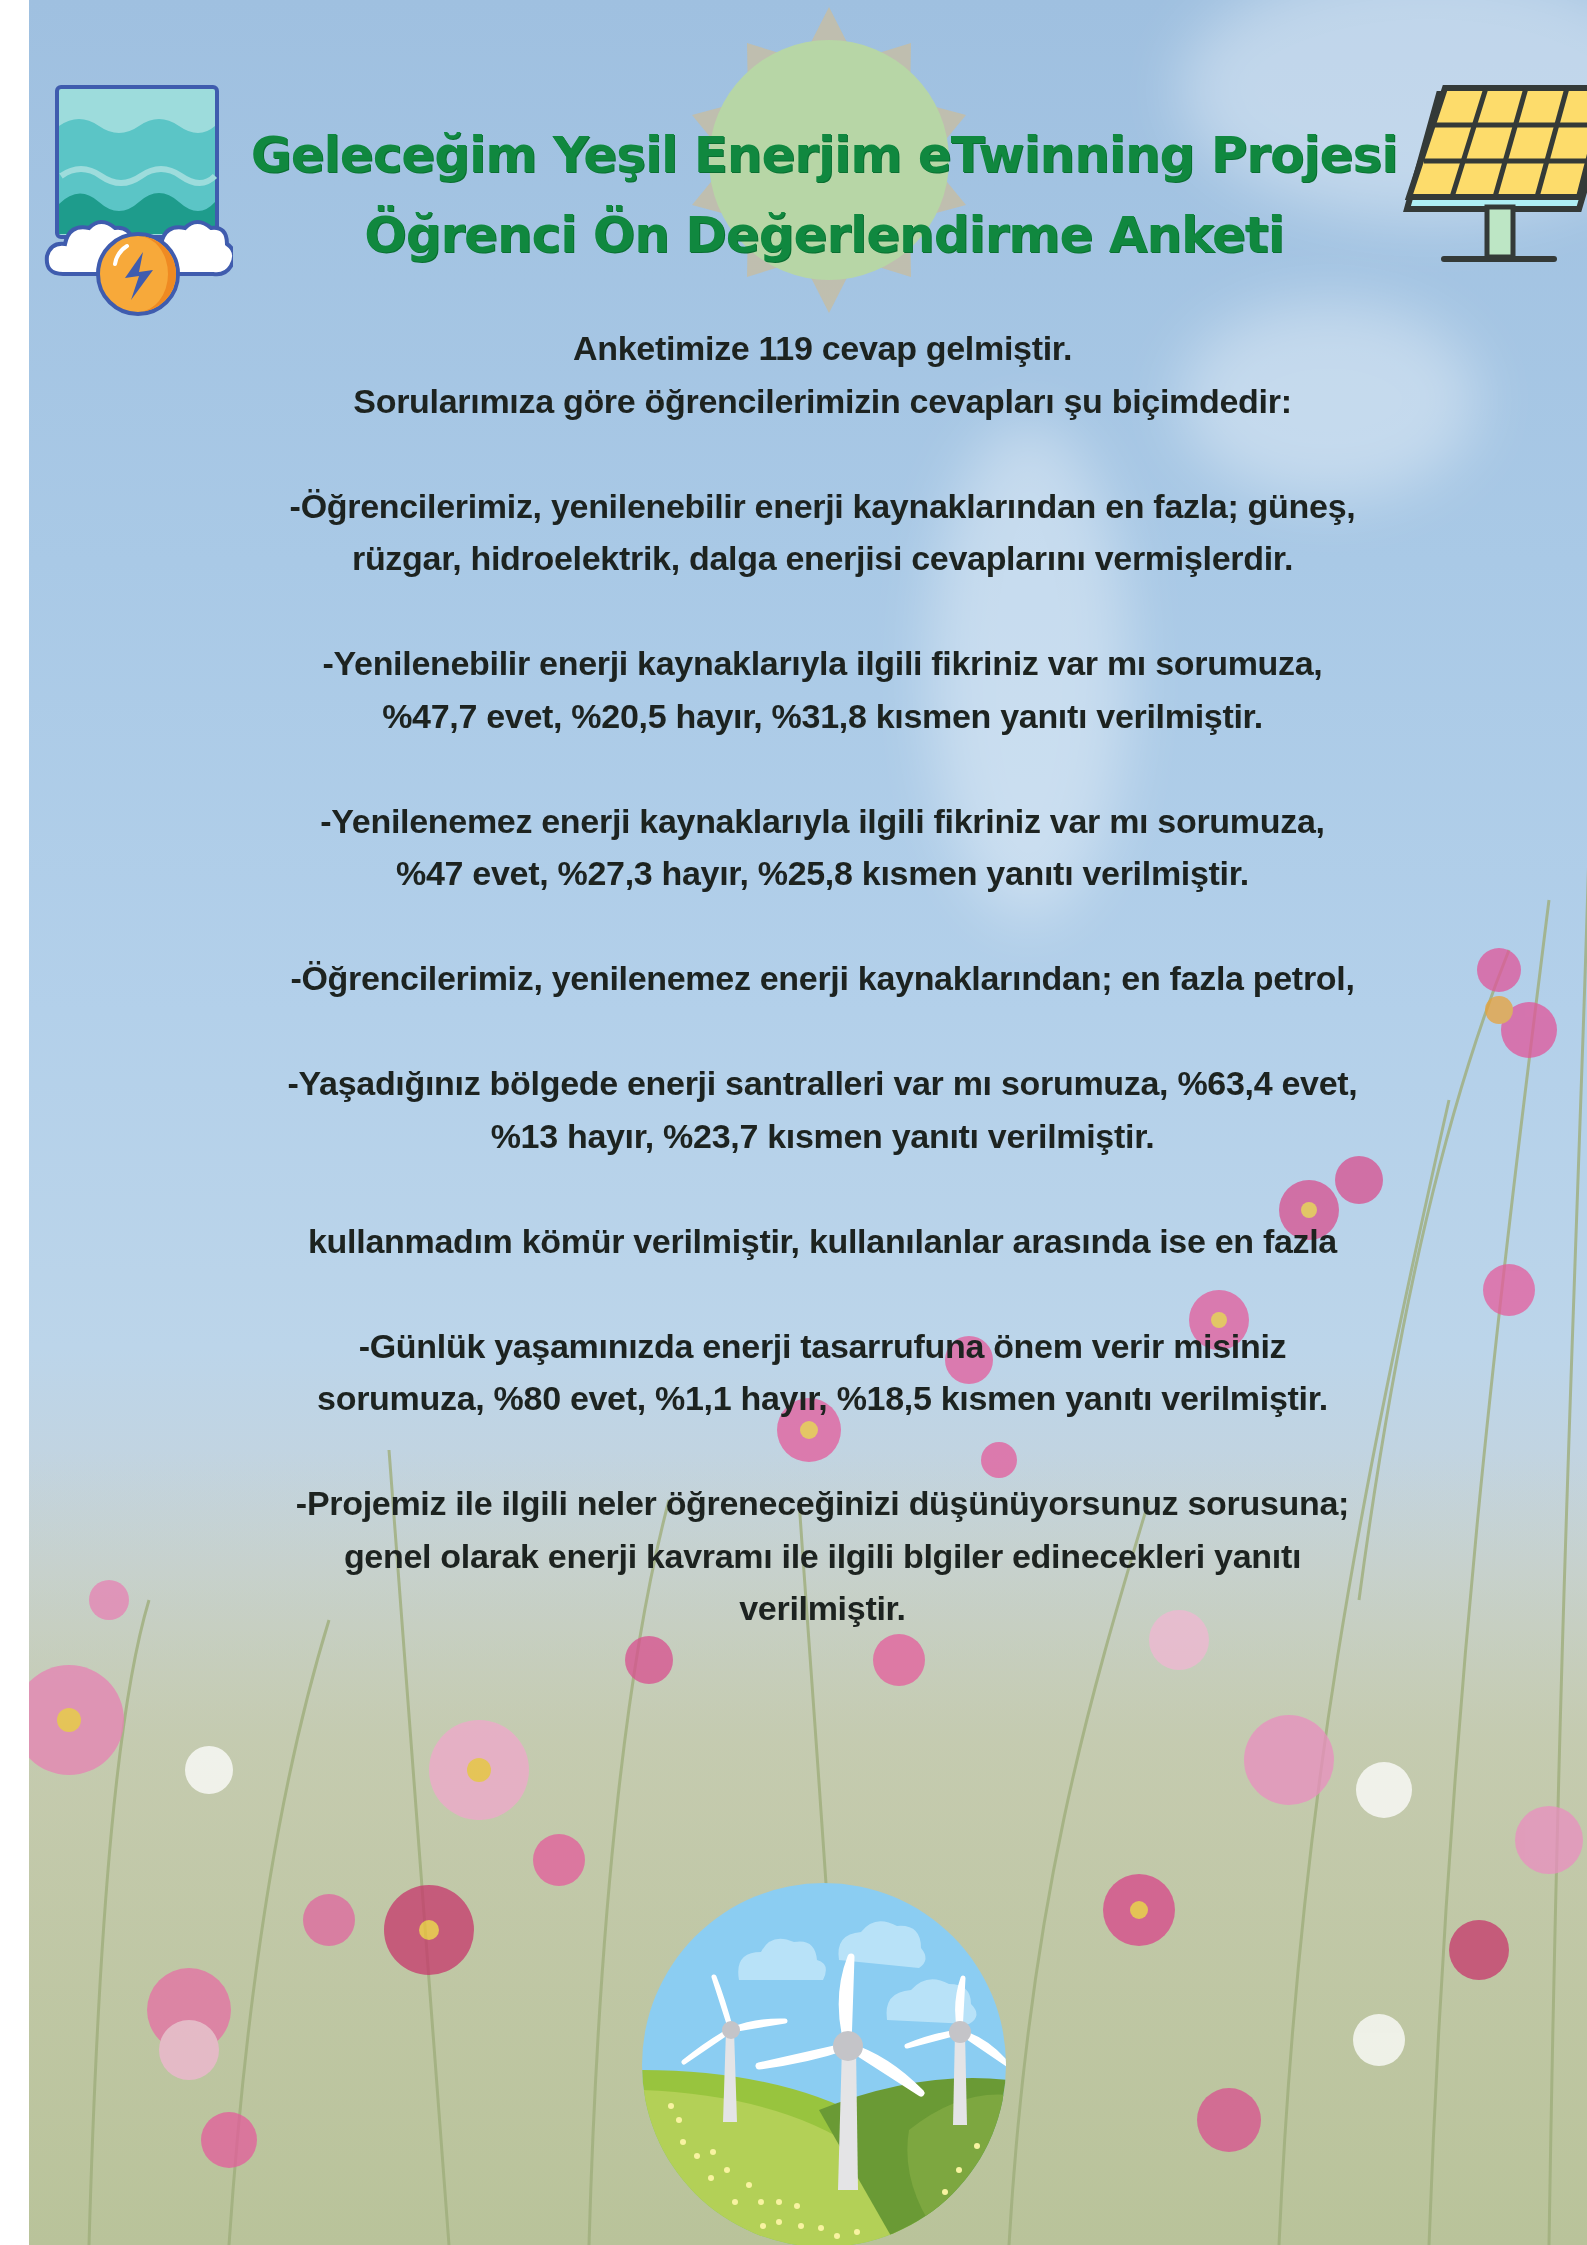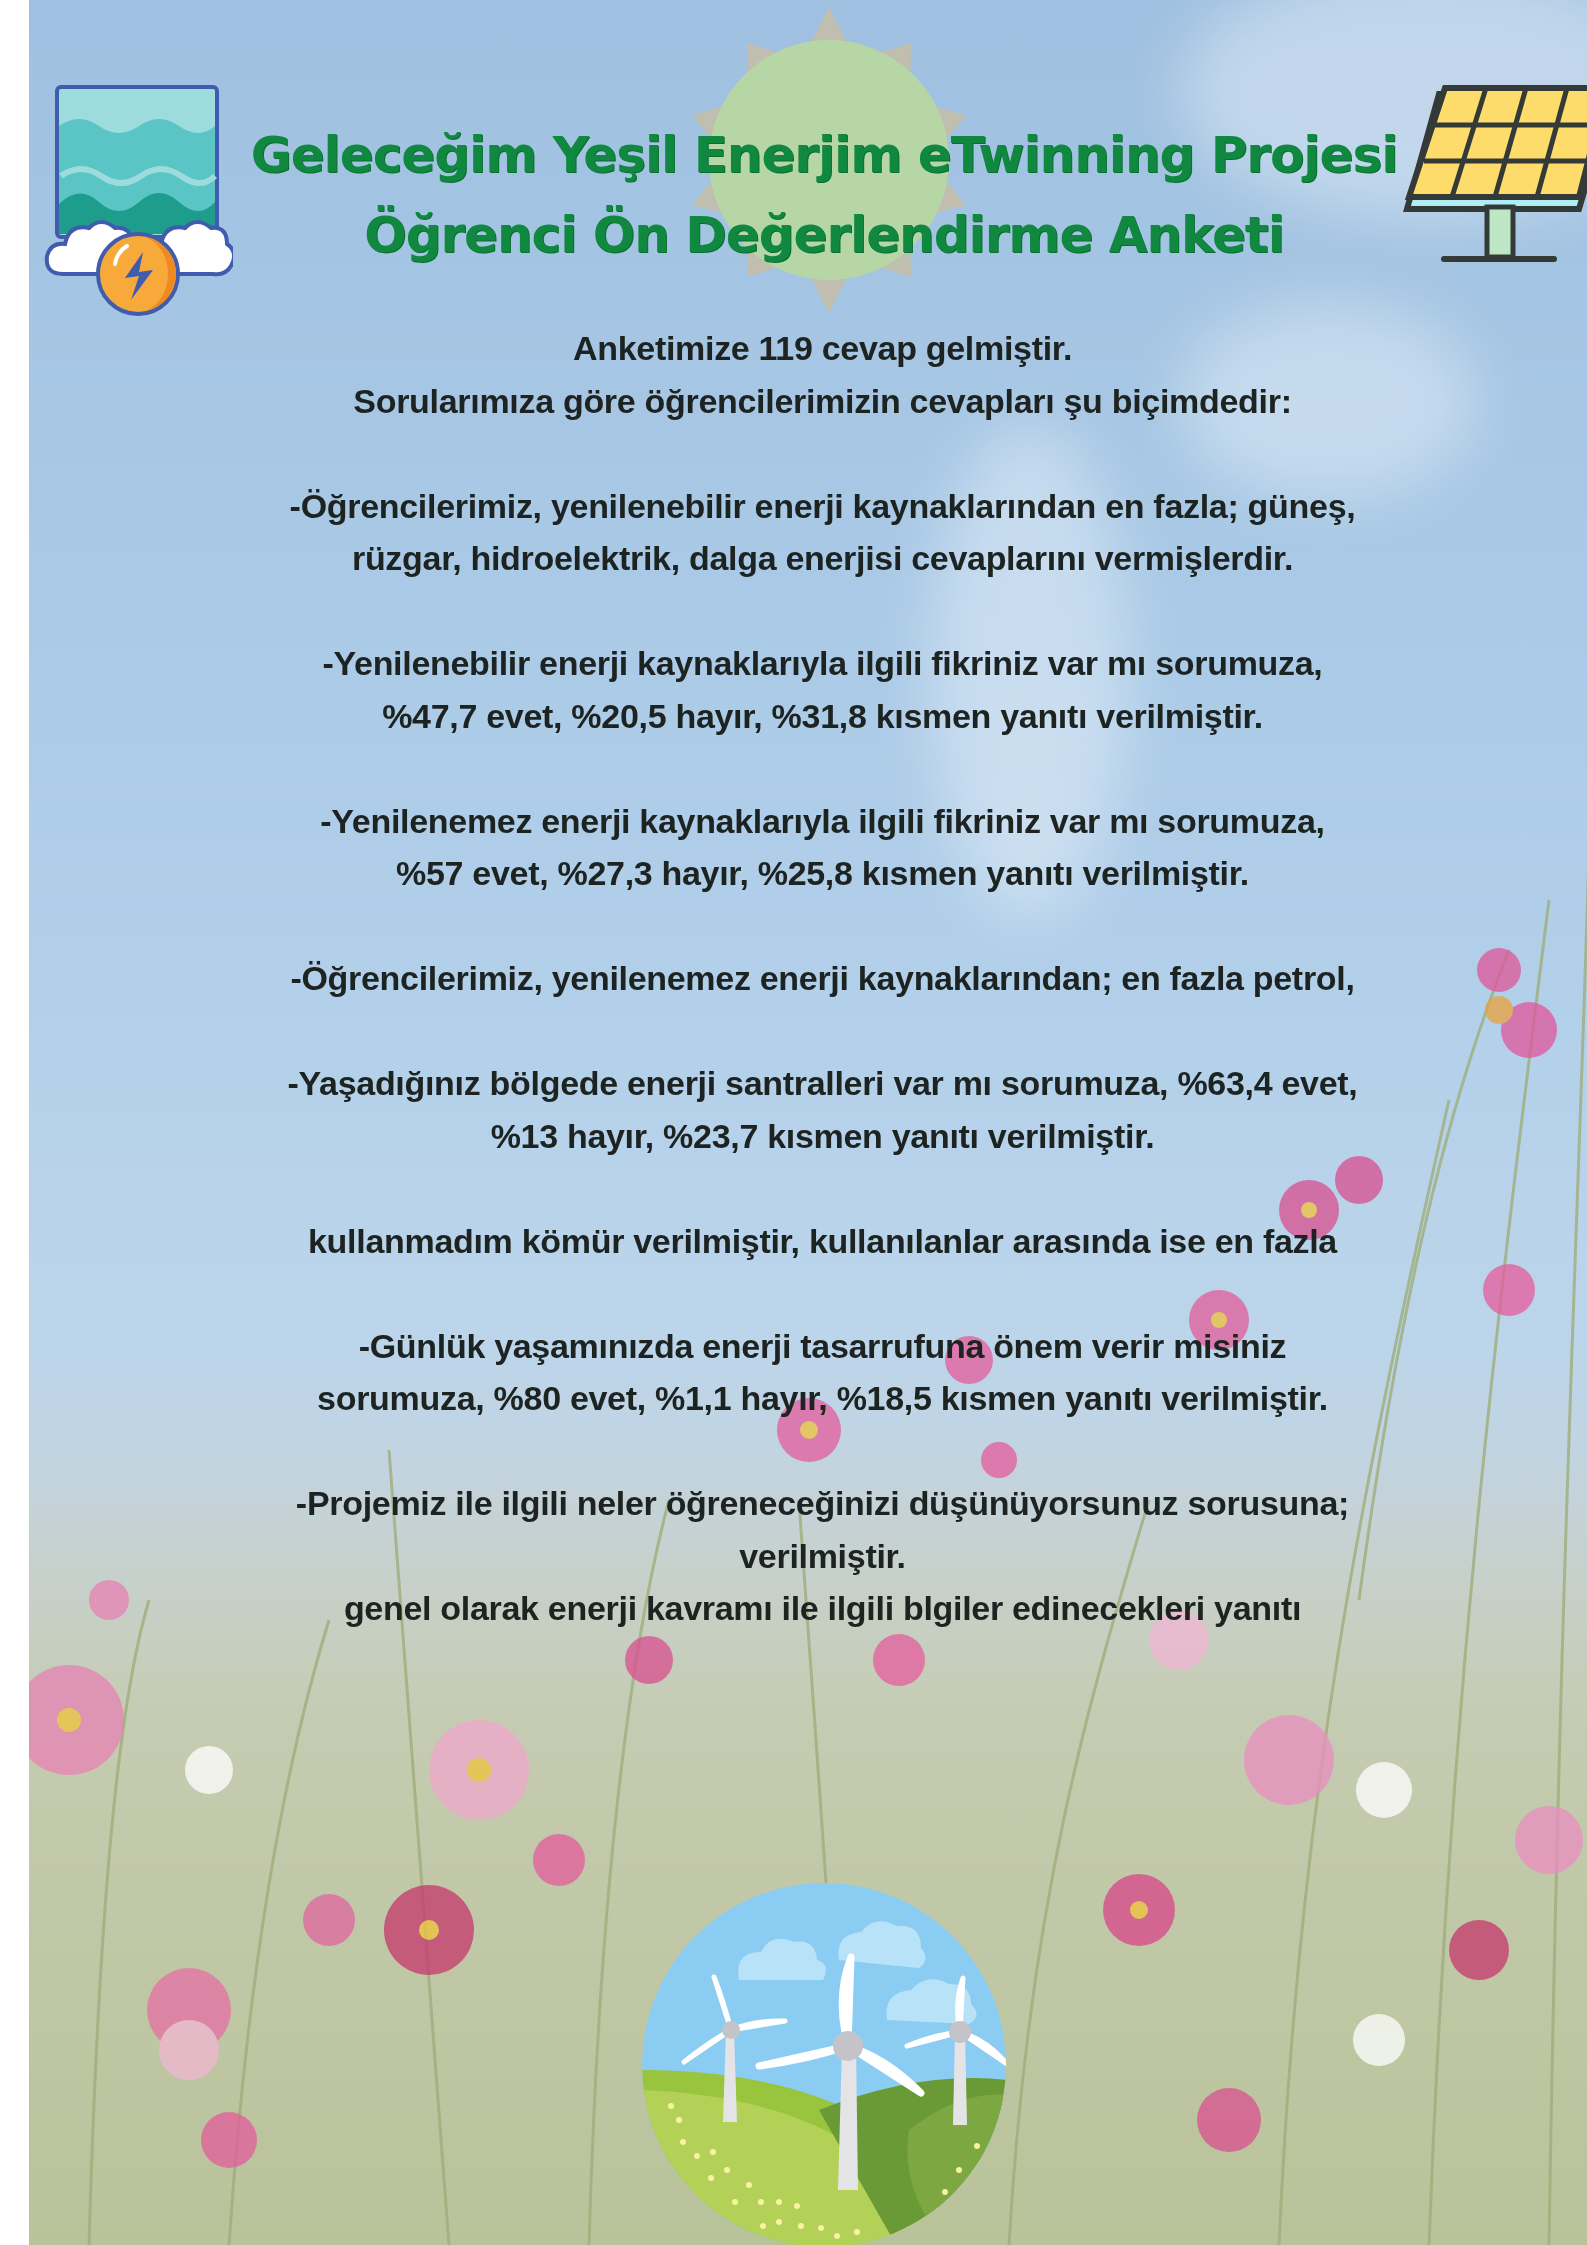--- a/index.html
+++ b/index.html
@@ -204,40 +204,40 @@
     <div class="para">
       <span class="ln">-Öğrencilerimiz, yenilenebilir enerji kaynaklarından en fazla; güneş,</span>
       <span class="ln">rüzgar, hidroelektrik, dalga enerjisi cevaplarını vermişlerdir.</span>
     </div>
     <div class="para">
       <span class="ln">-Yenilenebilir enerji kaynaklarıyla ilgili fikriniz var mı sorumuza,</span>
       <span class="ln">%47,7 evet,  %20,5 hayır, %31,8 kısmen yanıtı verilmiştir.</span>
     </div>
     <div class="para">
       <span class="ln">-Yenilenemez enerji kaynaklarıyla ilgili fikriniz var mı sorumuza,</span>
-      <span class="ln">%57 evet,  %27,3 hayır, %25,8 kısmen yanıtı verilmiştir.</span>
+      <span class="ln">%47 evet,  %27,3 hayır, %25,8 kısmen yanıtı verilmiştir.</span>
     </div>
     <div class="para">
       <span class="ln">-Öğrencilerimiz, yenilenemez enerji kaynaklarından; en fazla petrol,</span>
     </div>
     <div class="para">
       <span class="ln">-Yaşadığınız bölgede enerji santralleri var mı sorumuza,  %63,4 evet,</span>
       <span class="ln">%13 hayır, %23,7 kısmen yanıtı verilmiştir.</span>
     </div>
     <div class="para">
       <span class="ln">kullanmadım kömür verilmiştir,  kullanılanlar arasında ise en fazla</span>
     </div>
     <div class="para">
       <span class="ln">-Günlük yaşamınızda enerji tasarrufuna önem verir misiniz</span>
       <span class="ln">sorumuza,  %80 evet,  %1,1 hayır, %18,5 kısmen yanıtı verilmiştir.</span>
     </div>
     <div class="para">
       <span class="ln">-Projemiz ile ilgili neler öğreneceğinizi düşünüyorsunuz sorusuna;</span>
+      <span class="ln">genel olarak enerji kavramı ile ilgili blgiler edinecekleri yanıtı</span>
       <span class="ln">verilmiştir.</span>
-      <span class="ln">genel olarak enerji kavramı ile ilgili blgiler edinecekleri yanıtı</span>
     </div>
   </div>
 
   <svg class="icon" style="left:610px;top:1880px;" width="370" height="370" viewBox="0 0 370 370">
     <defs>
         <clipPath id="circ">
           <circle cx="185" cy="185" r="182"></circle>
         </clipPath>
       </defs>
     <g clip-path="url(#circ)">

